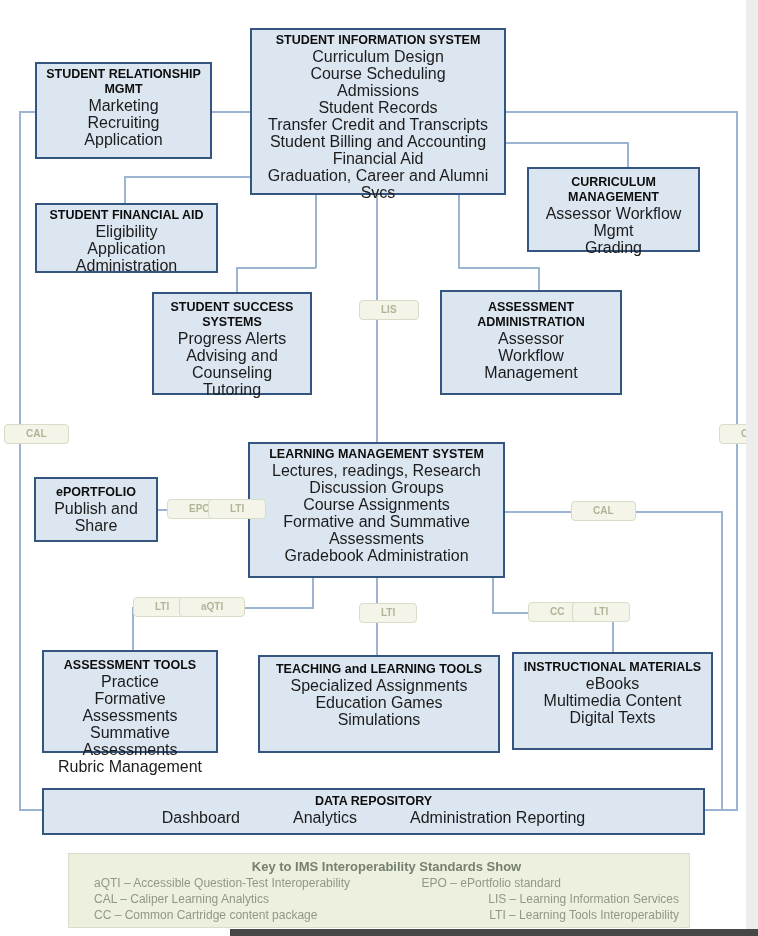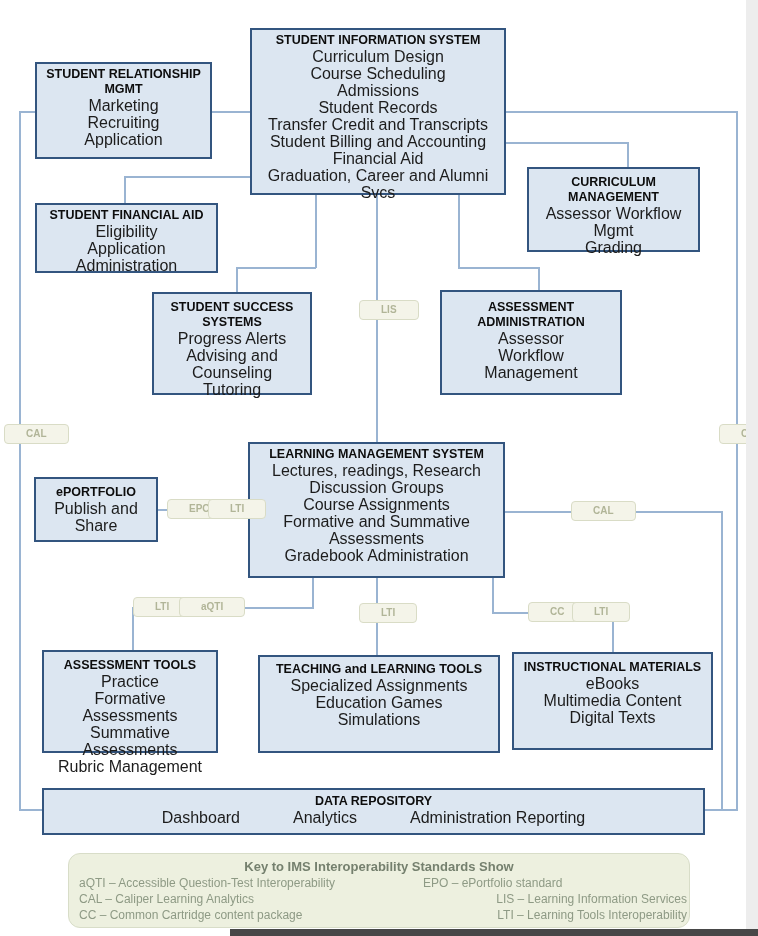--- a/index.html
+++ b/index.html
@@ -22,23 +22,23 @@
   
   .pill { position:absolute; box-sizing:border-box; height:20px; min-width:30px; padding:0 21px;
           background:#f4f4e9; border:1.5px solid #d9dcc6; border-radius:4px;
           font-size:10px; font-weight:bold; color:#b1b598; line-height:17px; text-align:right; }
 
   
   .dr-row { display:flex; gap:53px; justify-content:center; font-size:11.5px; color:#1c1c1c; line-height:17px; }
 
   
   .keybox { position:absolute; box-sizing:border-box; background:#edf0df; border:1.5px solid #d8ddc8;
-            border-radius:12px; padding:4px 10px 6px 10px; }
+            border-radius:0; padding:4px 10px 6px 25px; }
   .keybox .ktitle { text-align:center; font-weight:bold; font-size:13px; color:#75806e; line-height:17px; }
-  .kgrid { display:grid; grid-template-columns: 56% 44%; column-gap:8px; }
+  .kgrid { display:grid; grid-template-columns: 56% 44%; column-gap:0; }
   .kitem { font-size:12px; color:#8e9a85; line-height:16px; white-space:nowrap; }
 
   
   .right-strip { position:absolute; right:0; top:0; width:12px; height:936px; background:#ededed; }
   .bottom-bar  { position:absolute; left:230px; top:929px; width:528px; height:7px; background:#474747; }
 </style>
 </head>
 <body>
 
 <div id="canvas">

